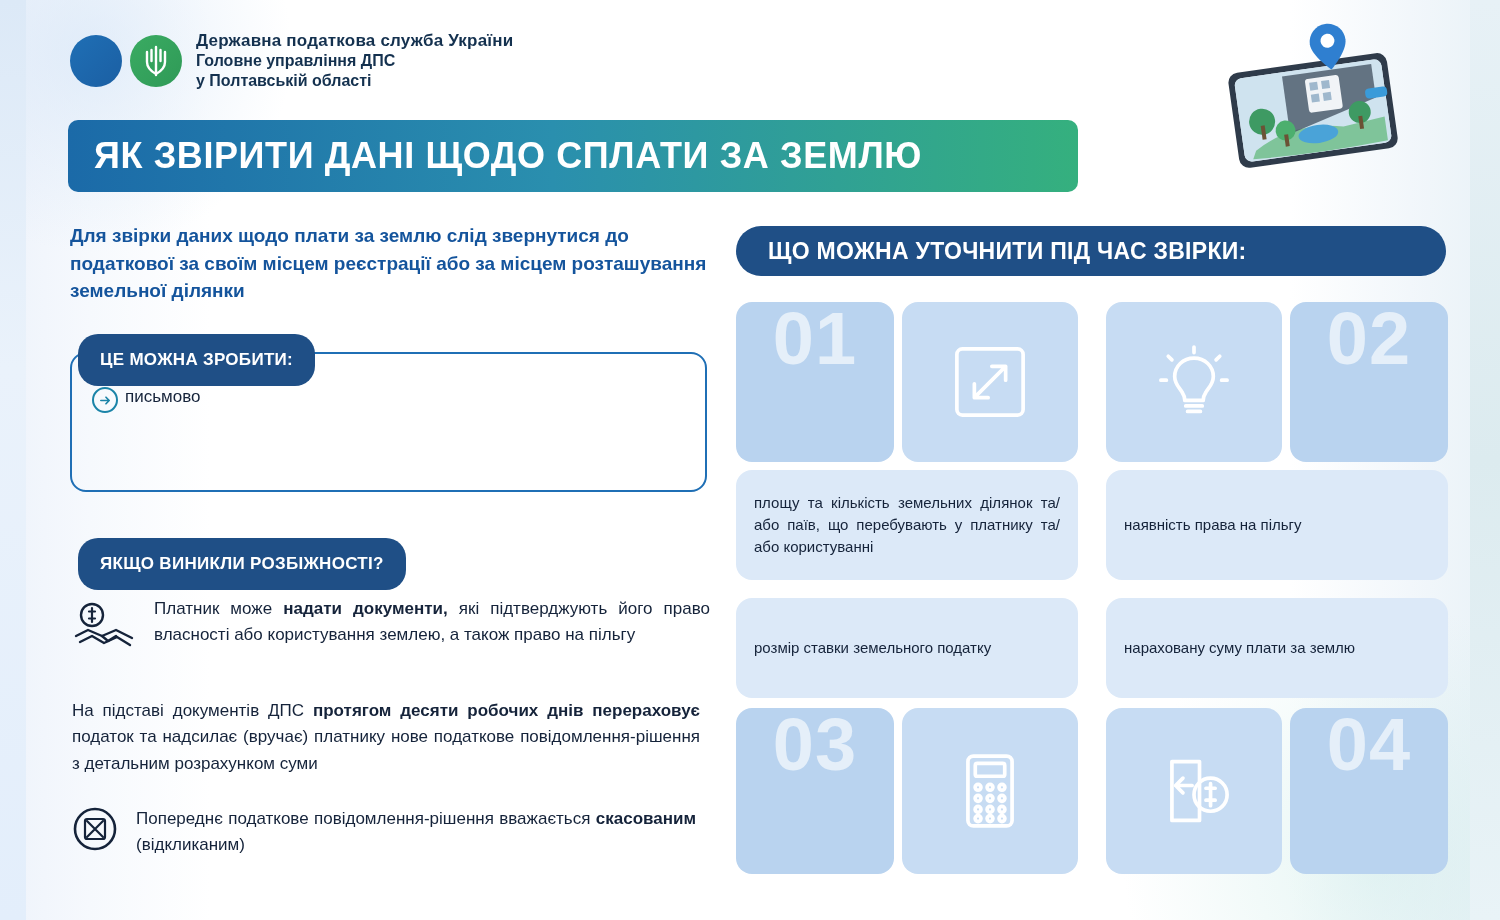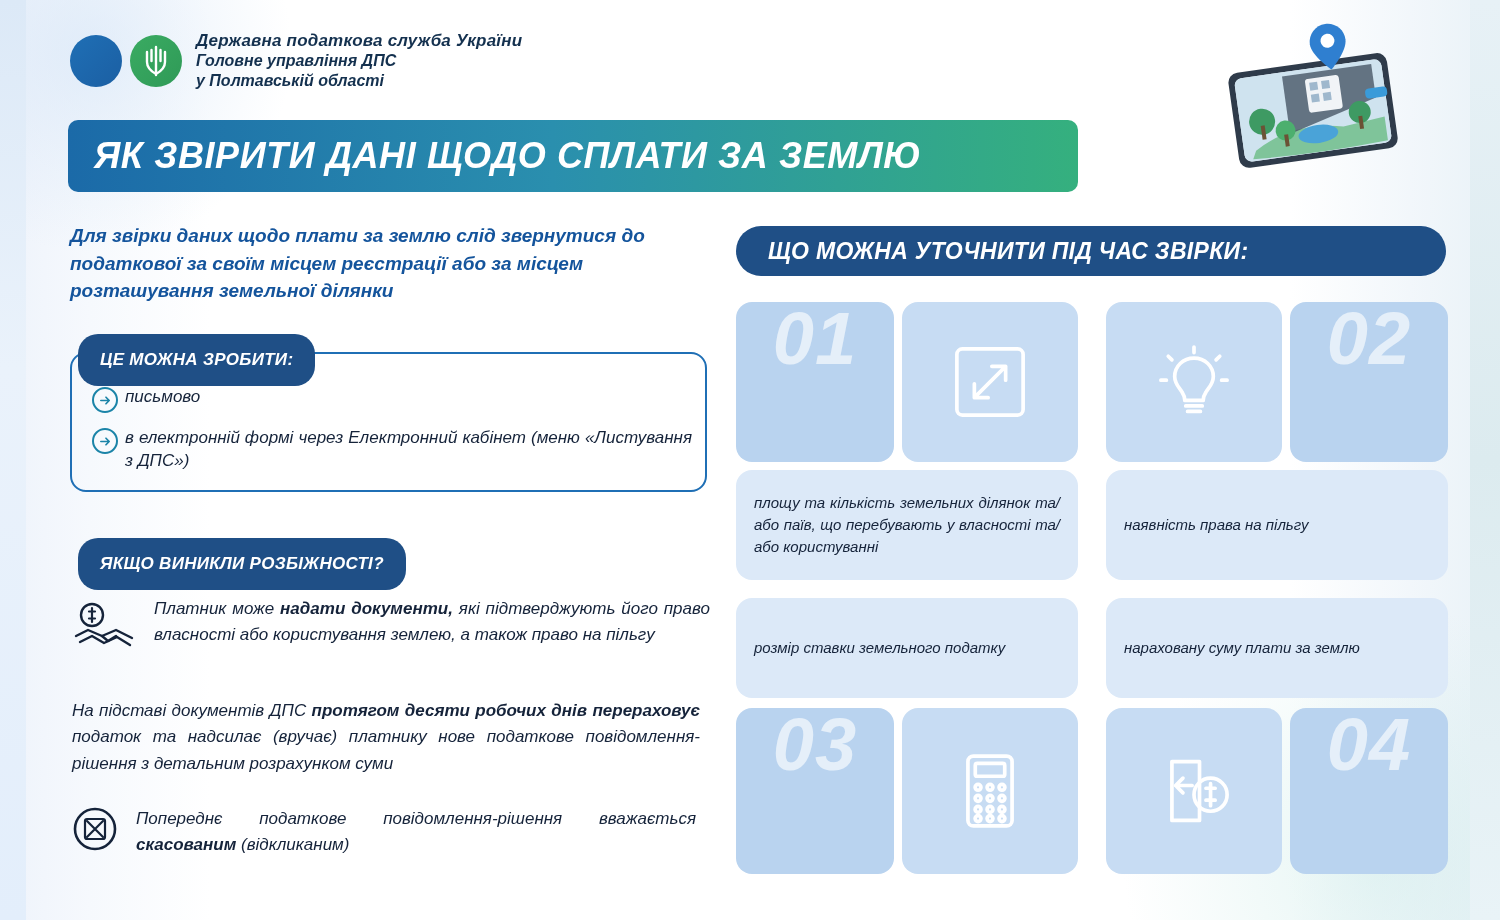--- a/index.html
+++ b/index.html
@@ -7,21 +7,20 @@
     width: 1500px; height: 920px;
     font-family: "Liberation Sans", sans-serif;
     background: #ffffff;
     overflow: hidden;
   }
   #page {
     position: relative;
     width: 1500px; height: 920px;
     background:
       linear-gradient(90deg, #eef3fb 0%, #f6f9fd 6%, #ffffff 14%, #ffffff 86%, #f2f7fb 94%, #e9f2f7 100%);
-    font-style: italic;
   }
   
   .wash-tl {
     position: absolute; left: -120px; top: -160px;
     width: 420px; height: 420px; border-radius: 50%;
     background: radial-gradient(circle at 50% 50%, rgba(208,226,246,.55), rgba(208,226,246,0) 68%);
   }
   .wash-br {
     position: absolute; right: -140px; bottom: -200px;
     width: 520px; height: 520px; border-radius: 50%;
@@ -222,28 +221,20 @@
   </div>
   <div class="do-list">
     <div class="do-item">
       <span class="arrow-circle">
         <svg viewBox="0 0 14 14">
             <path d="M2 7 H11 M7.5 3.5 L11 7 L7.5 10.5" stroke="#1b84a8" stroke-width="1.8" fill="none" stroke-linecap="round" stroke-linejoin="round"></path>
           </svg>
       </span>
       <span class="do-text">письмово</span>
     </div>
-    <div class="do-item">
-      <span class="arrow-circle">
-        <svg viewBox="0 0 14 14">
-            <path d="M2 7 H11 M7.5 3.5 L11 7 L7.5 10.5" stroke="#1b84a8" stroke-width="1.8" fill="none" stroke-linecap="round" stroke-linejoin="round"></path>
-          </svg>
-      </span>
-      <span class="do-text">в електронній формі через Електронний кабінет (меню «Листування з ДПС»)</span>
-    </div>
   </div>
 
   <div class="lbl-diff">
     <span class="pill-label">ЯКЩО ВИНИКЛИ РОЗБІЖНОСТІ?</span>
   </div>
 
   <div class="diff-row">
     <svg class="icon-hands" viewBox="0 0 64 56">
       <circle cx="20" cy="15" r="11" fill="none" stroke="#15233a" stroke-width="2.4"></circle>
       <path d="M20 8 V22 M17 11.5 h6 M17 18.5 h6" stroke="#15233a" stroke-width="2.2" fill="none" stroke-linecap="round"></path>
@@ -280,21 +271,21 @@
     <div class="cell num-card" style="left:0; top:0; width:158px; height:160px;">
       <span>01</span>
     </div>
     <div class="cell icon-card" style="left:166px; top:0; width:176px; height:160px;">
       <svg class="lineicon" viewBox="0 0 100 100" width="92" height="92">
         <rect x="14" y="14" width="72" height="72" rx="6"></rect>
         <path d="M33 67 L67 33 M67 33 H52 M67 33 V48 M33 67 H48 M33 67 V52"></path>
       </svg>
     </div>
     <div class="cell text-card" style="left:0; top:168px; width:342px; height:110px;">
-      <p>площу та кількість земельних ділянок та/або паїв, що перебувають у власності та/або користуванні</p>
+      <p>площу та кількість земельних ділянок та/або паїв, що перебувають у платнику та/або користуванні</p>
     </div>
 
     <div class="cell icon-card" style="left:370px; top:0; width:176px; height:160px;">
       <svg class="lineicon" viewBox="0 0 100 100" width="92" height="92">
         <path d="M50 24 C38 24 29 33 29 44 C29 52 34 56 37 61 C39 64 40 67 40 70 H60 C60 67 61 64 63 61 C66 56 71 52 71 44 C71 33 62 24 50 24 Z"></path>
         <path d="M41 76 H59 M43 82 H57"></path>
         <path d="M50 12 V18 M22 22 L26 26 M78 22 L74 26 M14 48 H20 M80 48 H86"></path>
       </svg>
     </div>
     <div class="cell num-card" style="left:554px; top:0; width:158px; height:160px;">

